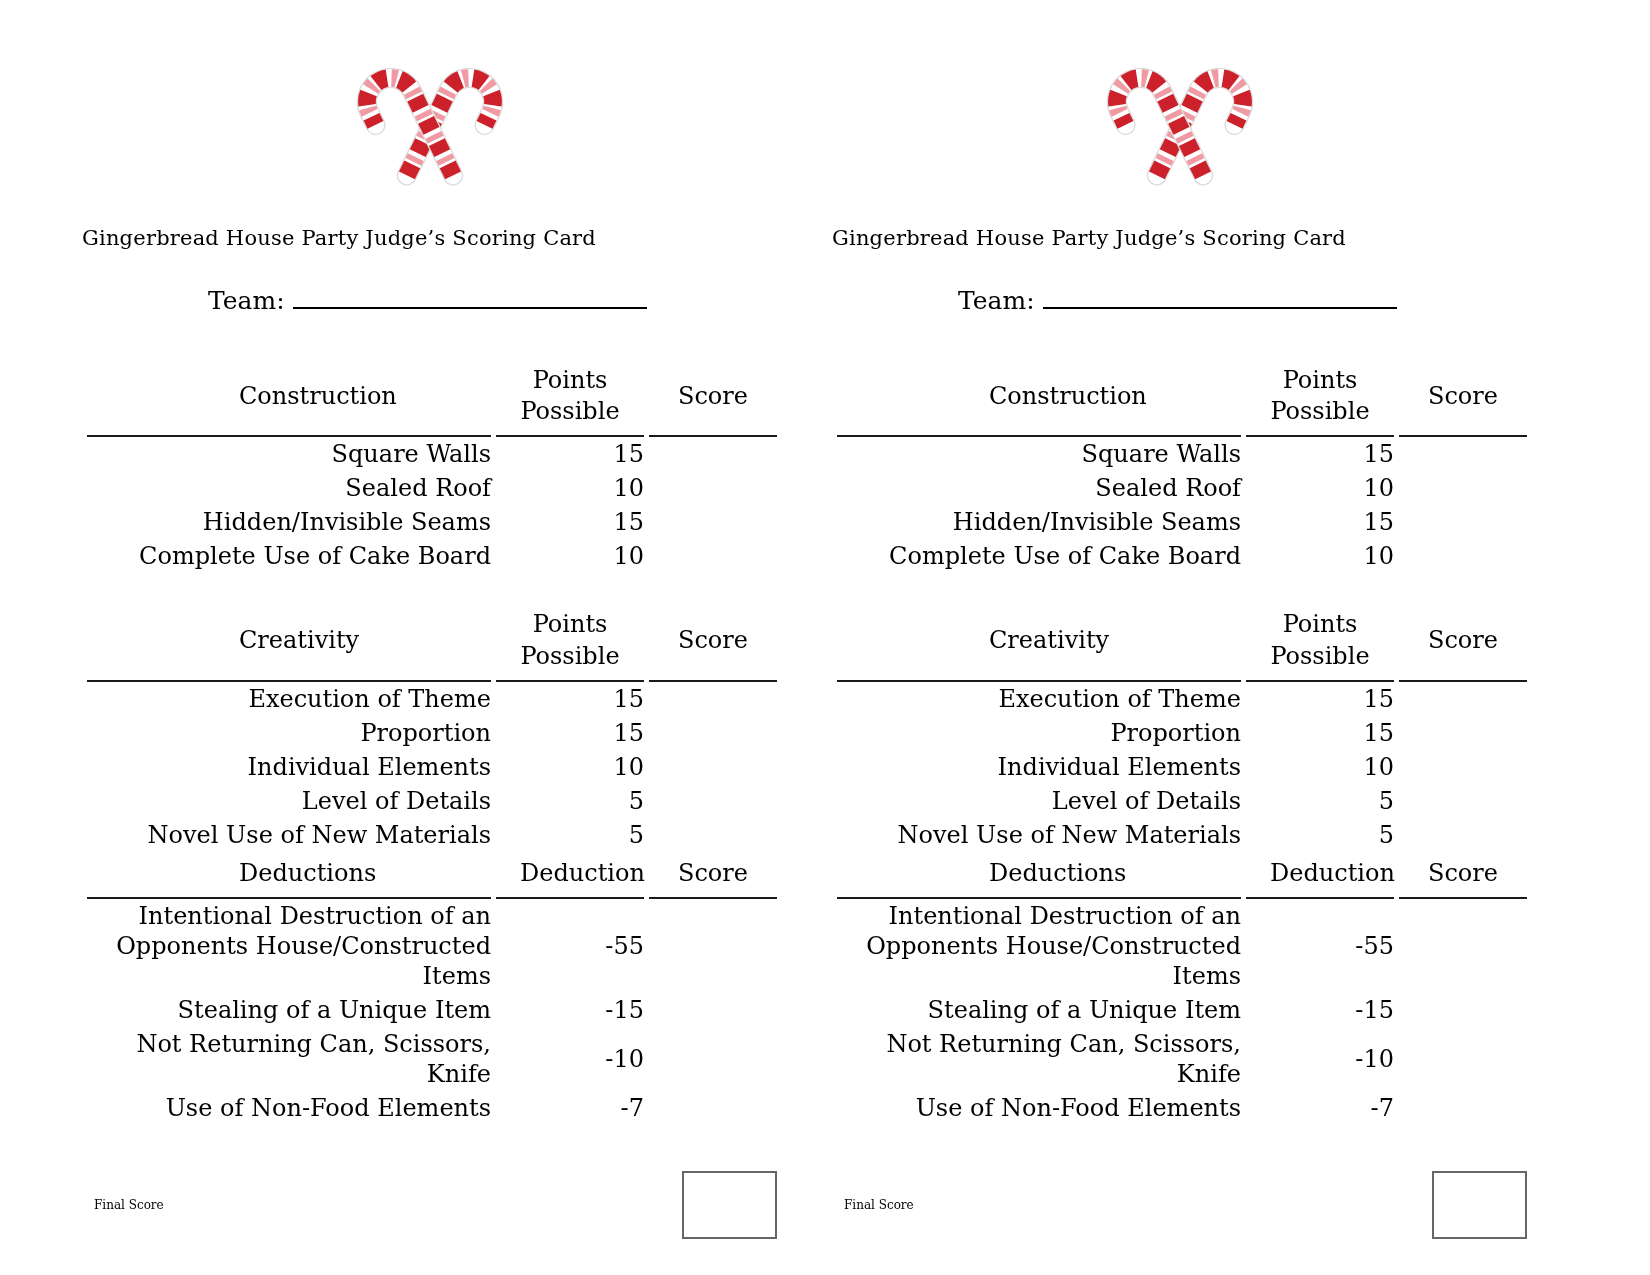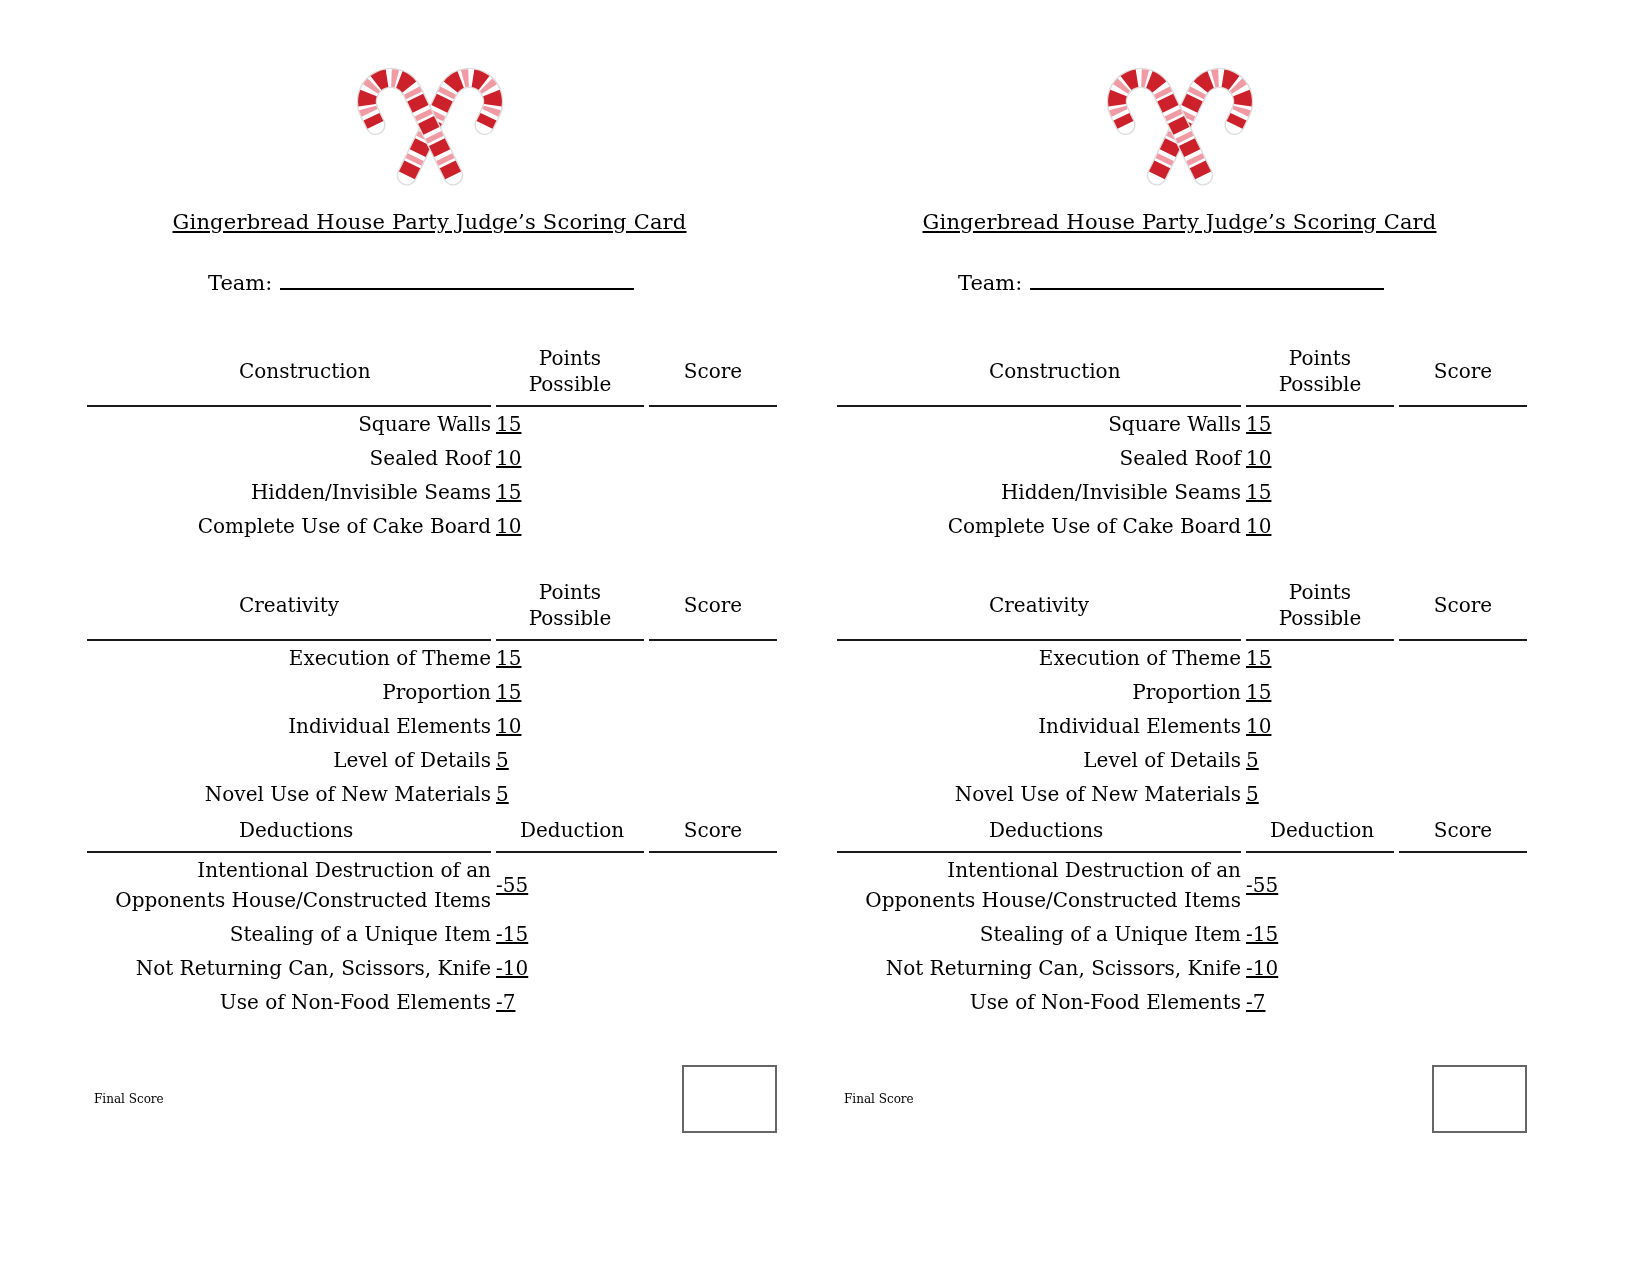--- a/index.html
+++ b/index.html
@@ -30,45 +30,44 @@
     display: block;
     margin: 0 auto;
     width: 178px;
     height: 150px;
   }
   .cane-shadow { fill: none; stroke: var(--cane-outline, #dcdcdc); stroke-width: 23; stroke-linecap: round; }
   .cane-base   { fill: none; stroke: var(--cane-white, #ffffff);  stroke-width: 20; stroke-linecap: round; }
   .cane-pink   { fill: none; stroke: var(--cane-pink, #f09aa4);   stroke-width: 20; stroke-dasharray: 6 22; stroke-dashoffset: -17; }
   .cane-red    { fill: none; stroke: var(--cane-red, #cc202a);    stroke-width: 20; stroke-dasharray: 14 14; }
   .title {
-    margin-top: 10px;
-    text-align: center;
+    margin-top: 26px;
+    text-align: left;
     font-size: 21px;
     letter-spacing: 0.2px;
     white-space: nowrap;
-    text-decoration: underline;
   }
   .team-row {
     margin-top: 36px;
     padding-left: 126px;
-    font-size: 21px;
+    font-size: 25px;
   }
   .team-line {
     display: inline-block;
     width: 354px;
     height: 18px;
     margin-left: 8px;
     border-bottom: 2.5px solid #000;
     vertical-align: baseline;
   }
   .score-table {
     width: 100%;
     border-collapse: separate;
     border-spacing: 5px 0;
-    font-size: 20px;
+    font-size: 24px;
     table-layout: fixed;
   }
   .score-table.t1 { margin-top: 44px; }
   .score-table.t2 { margin-top: 30px; }
   .score-table.t3 { }
   .score-table col.c1 { width: 404px; }
   .score-table col.c2 { width: 148px; }
   .score-table col.c3 { width: 128px; }
   .score-table th {
     font-weight: normal;
@@ -85,22 +84,21 @@
   .score-table tbody td {
     padding: 2px 0;
     line-height: 30px;
     vertical-align: middle;
   }
   .score-table tbody td.label {
     text-align: right;
     padding-left: 12px;
   }
   .score-table tbody td.val {
-    text-align: left;
-    text-decoration: underline;
+    text-align: right;
   }
   .final-row {
     margin-top: 46px;
     display: flex;
     align-items: center;
     justify-content: space-between;
     padding-left: 12px;
     font-size: 12px;
   }
   .final-box {

